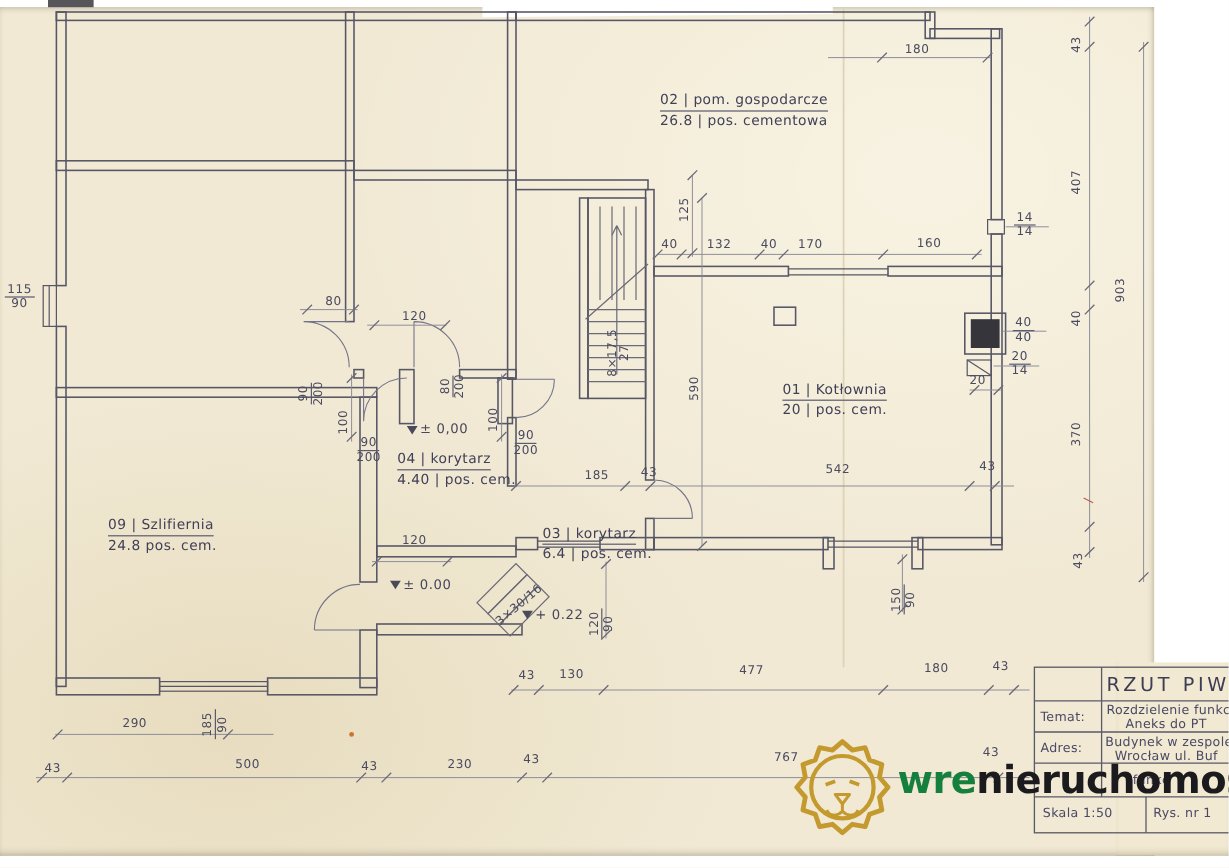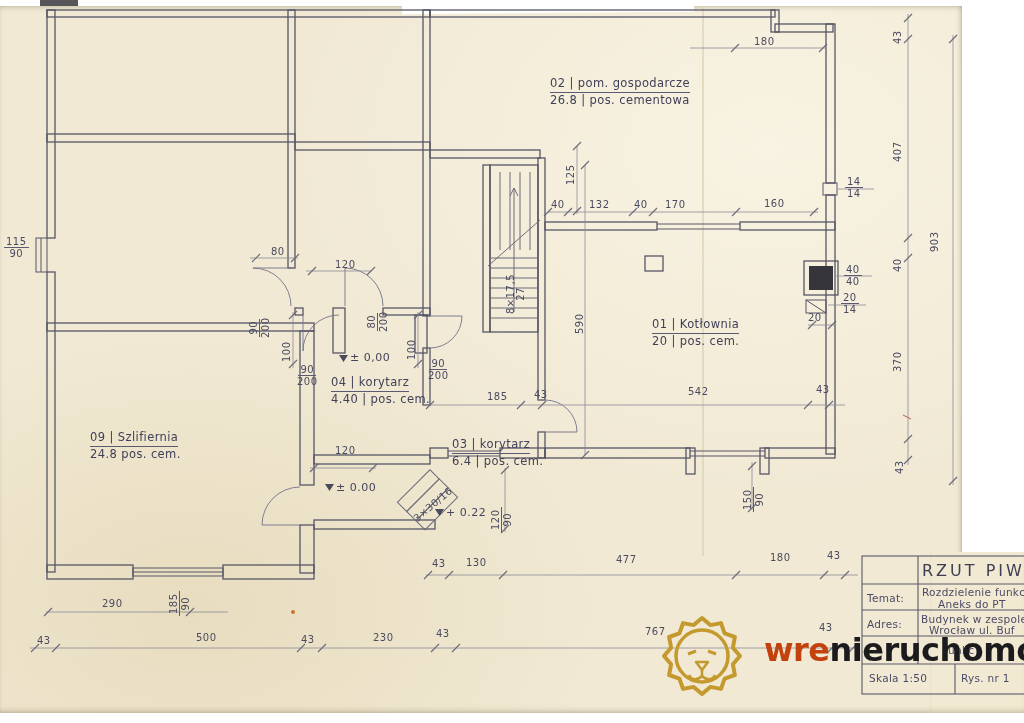--- a/index.html
+++ b/index.html
@@ -22,21 +22,21 @@
   .fr{display:flex;flex-direction:column;align-items:center;line-height:1.1;}
   .fr .ft{border-bottom:1px solid #5a5a70;padding:0 2px;}
   .room{position:absolute;font-size:11.5px;color:#404058;letter-spacing:.4px;line-height:1.3;white-space:nowrap;}
   .room .l1{border-bottom:1px solid #5a5a70;display:inline-block;padding-bottom:1px;}
   .room .l2{display:block;}
   .lvl{position:absolute;font-size:11px;color:#45455c;white-space:nowrap;letter-spacing:.5px;}
   .tb{position:absolute;color:#4a4a66;white-space:nowrap;font-size:10.5px;letter-spacing:.3px;}
   .tb-title{font-size:16px;letter-spacing:3px;color:#3d3d55;}
   .wm{position:absolute;left:656px;top:608px;width:370px;height:100px;z-index:5;}
   .wm-text{position:absolute;left:92px;top:26px;font-size:32px;font-weight:700;letter-spacing:-.5px;line-height:1;}
-  .wm-text .g{color:#c2410c;margin-left:16px;}
+  .wm-text .g{color:#15803d;}
   .wm-text .k{color:#1b1b1d;}
   .stairsnote span{display:block;text-align:center;}
 </style>
 </head>
 <body>
 
 <div class="stage">
   <div class="paper-main"></div>
   <div class="paper-br"></div>
   <div class="wedge"></div>

